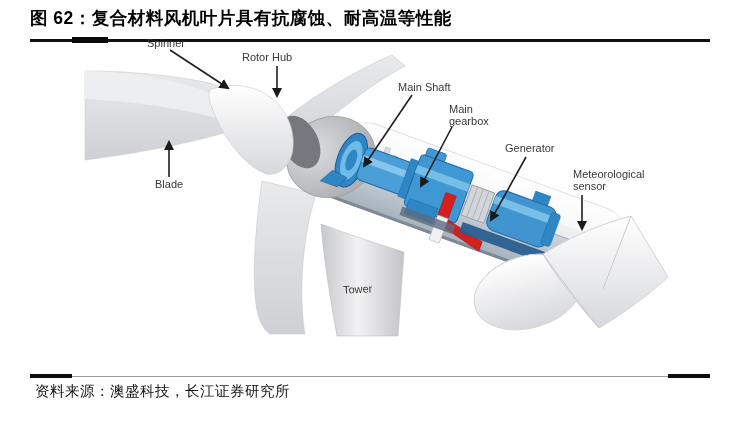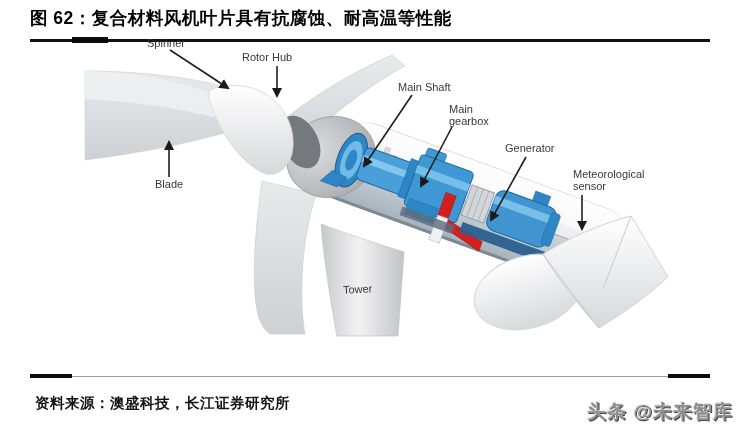--- a/index.html
+++ b/index.html
@@ -18,22 +18,22 @@
   .rule-blot {
     position:absolute; left:42px; top:-2px; width:36px; height:6px; background:#0a0a0a;
   }
   .fig-canvas { position:absolute; left:0; top:31px; width:737px; height:330px; }
   .bottom-rule {
     position:absolute; left:30px; top:376px; width:680px; height:1px; background:#9a9a9a;
   }
   .cap { position:absolute; top:-2px; width:42px; height:4px; background:#0d0d0d; }
   .cap-l { left:0; } .cap-r { right:0; }
   .source {
-    position:absolute; left:35px; top:394px;
-    font-size:14.5px; font-weight:700; color:#141414; letter-spacing:0.5px;
+    position:absolute; left:35px; top:382px;
+    font-size:14.5px; font-weight:400; color:#141414; letter-spacing:0.5px;
   }
   .watermark {
     position:absolute; right:4px; top:399px;
     font-size:19px; font-weight:bold; color:#8f8f8f; letter-spacing:1px;
     text-shadow:-1px -1px 0 #e9e9e9, 1px 1px 0 #474747;
   }
   svg text {
     font-family:"Liberation Sans", sans-serif;
     font-size:11px; fill:#383838;
   }
@@ -171,15 +171,14 @@
       <text x="343" y="307" transform="rotate(-3 358 303)">Tower</text>
     </svg>
   </div>
 
   <div class="bottom-rule">
     <span class="cap cap-l"></span>
     <span class="cap cap-r"></span>
   </div>
 
   <div class="source">资料来源：澳盛科技，长江证券研究所</div>
-  <div class="watermark">头条 @未来智库</div>
 
 </div>
 
 </body></html>

